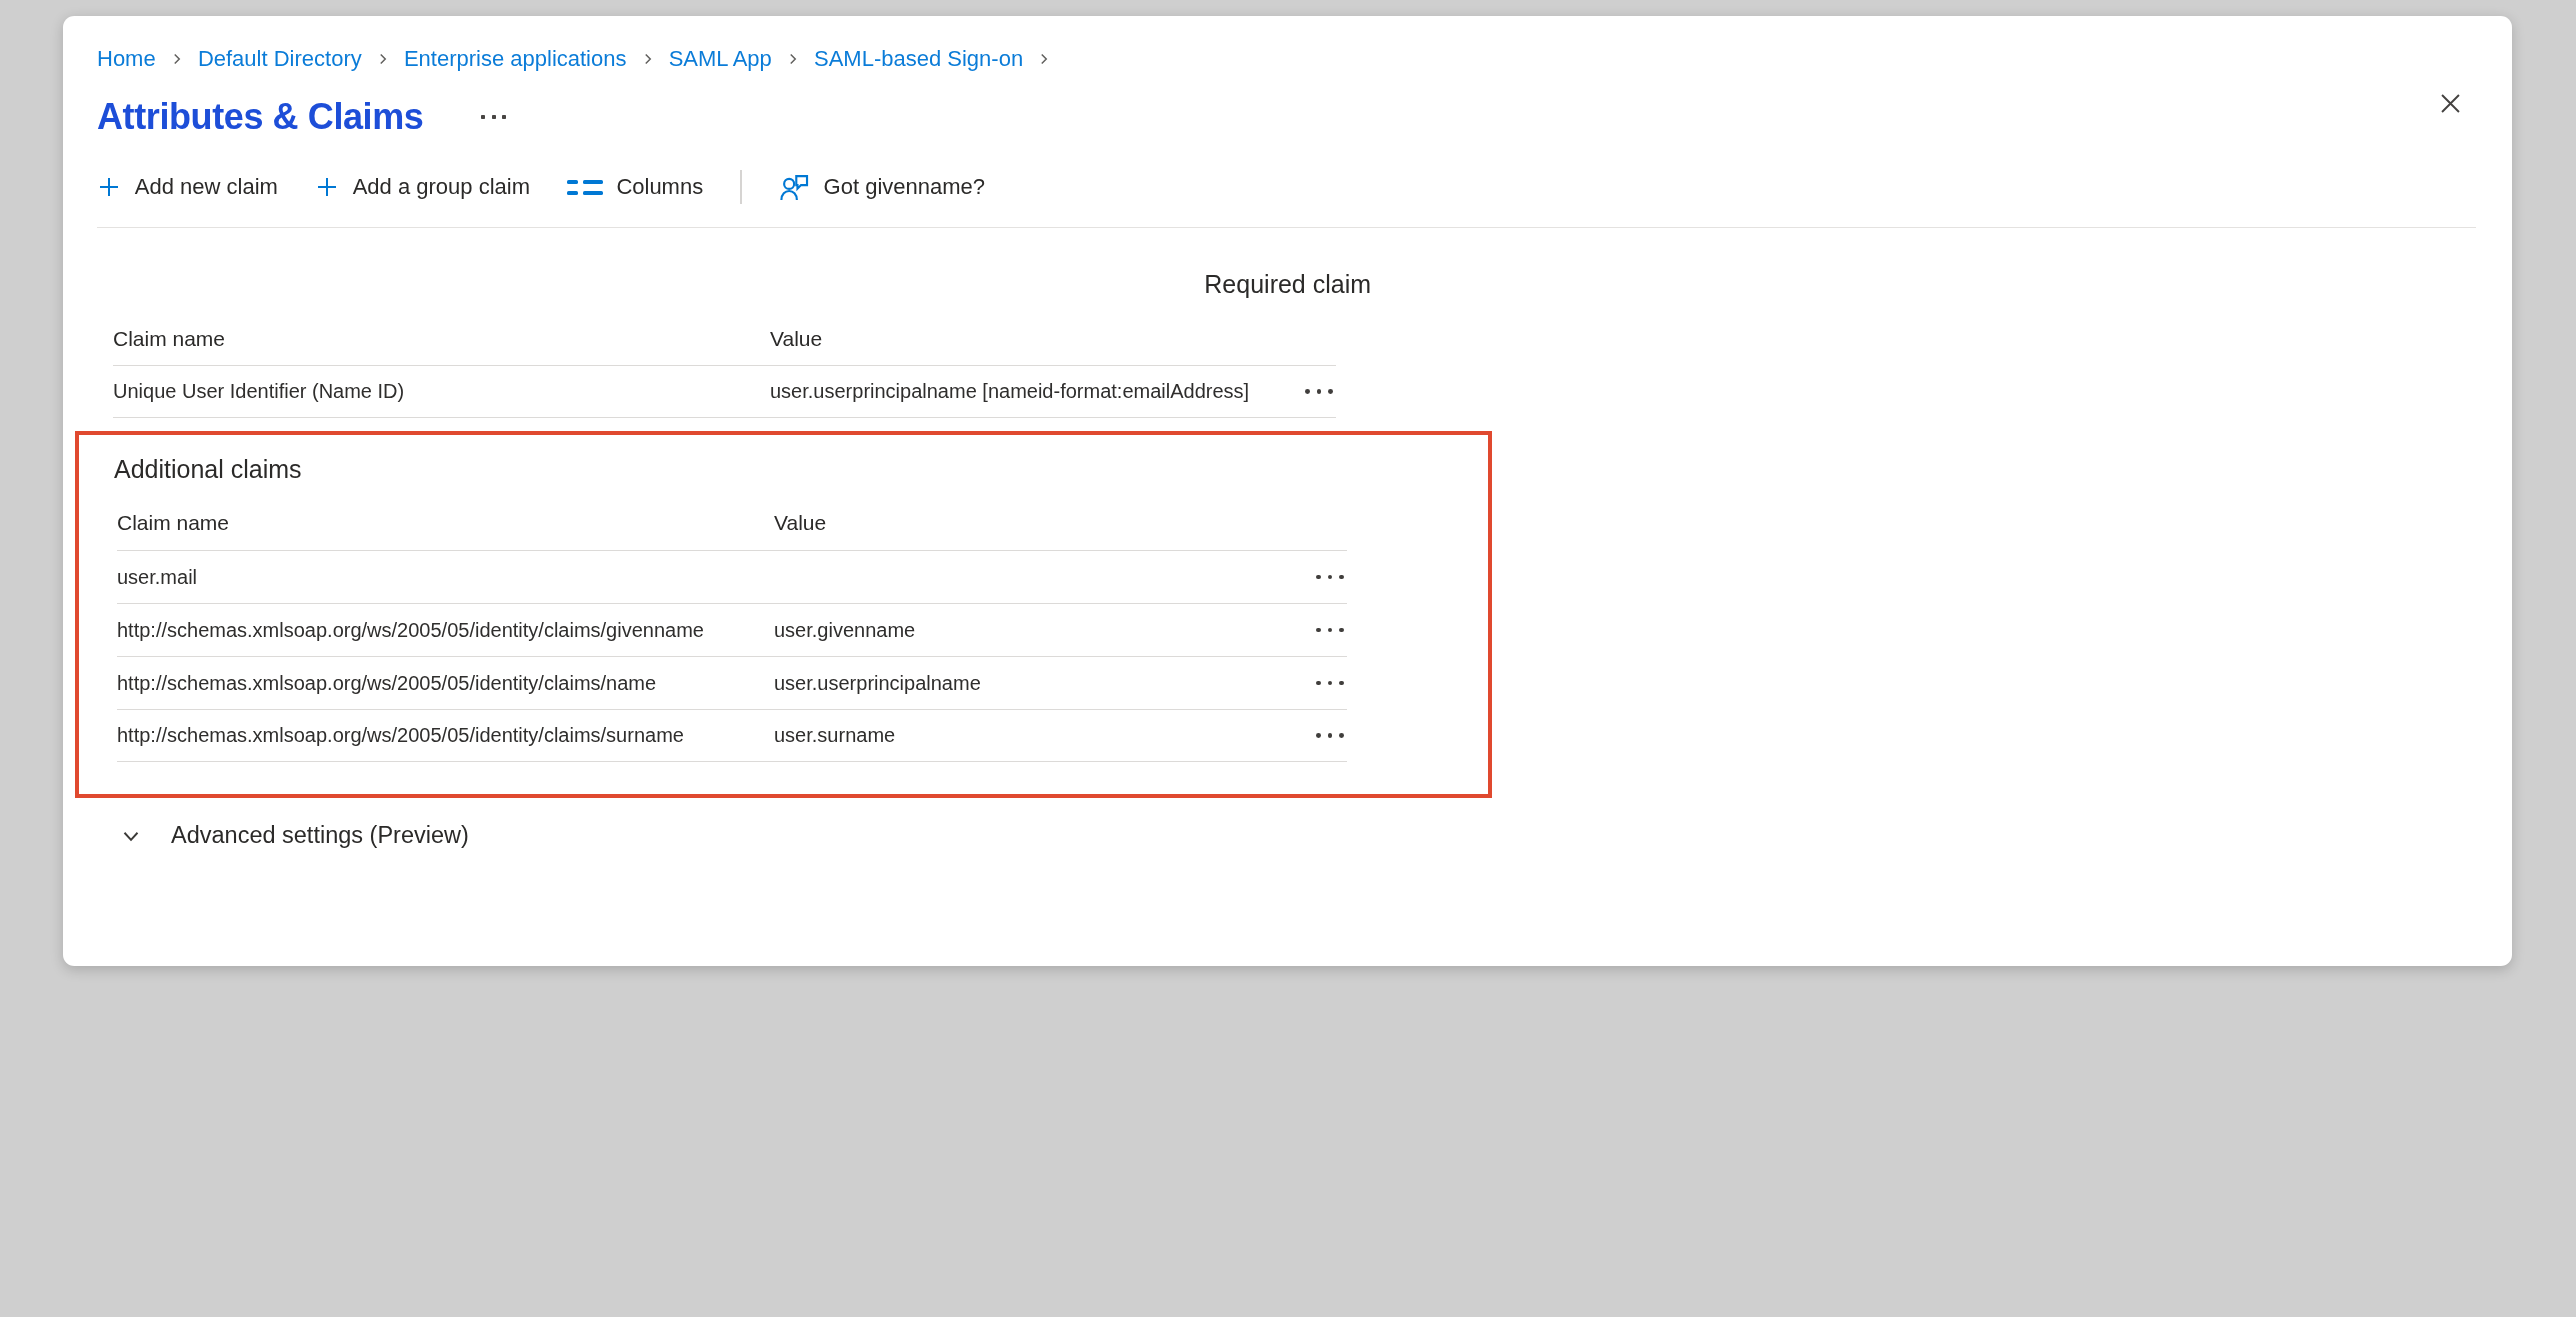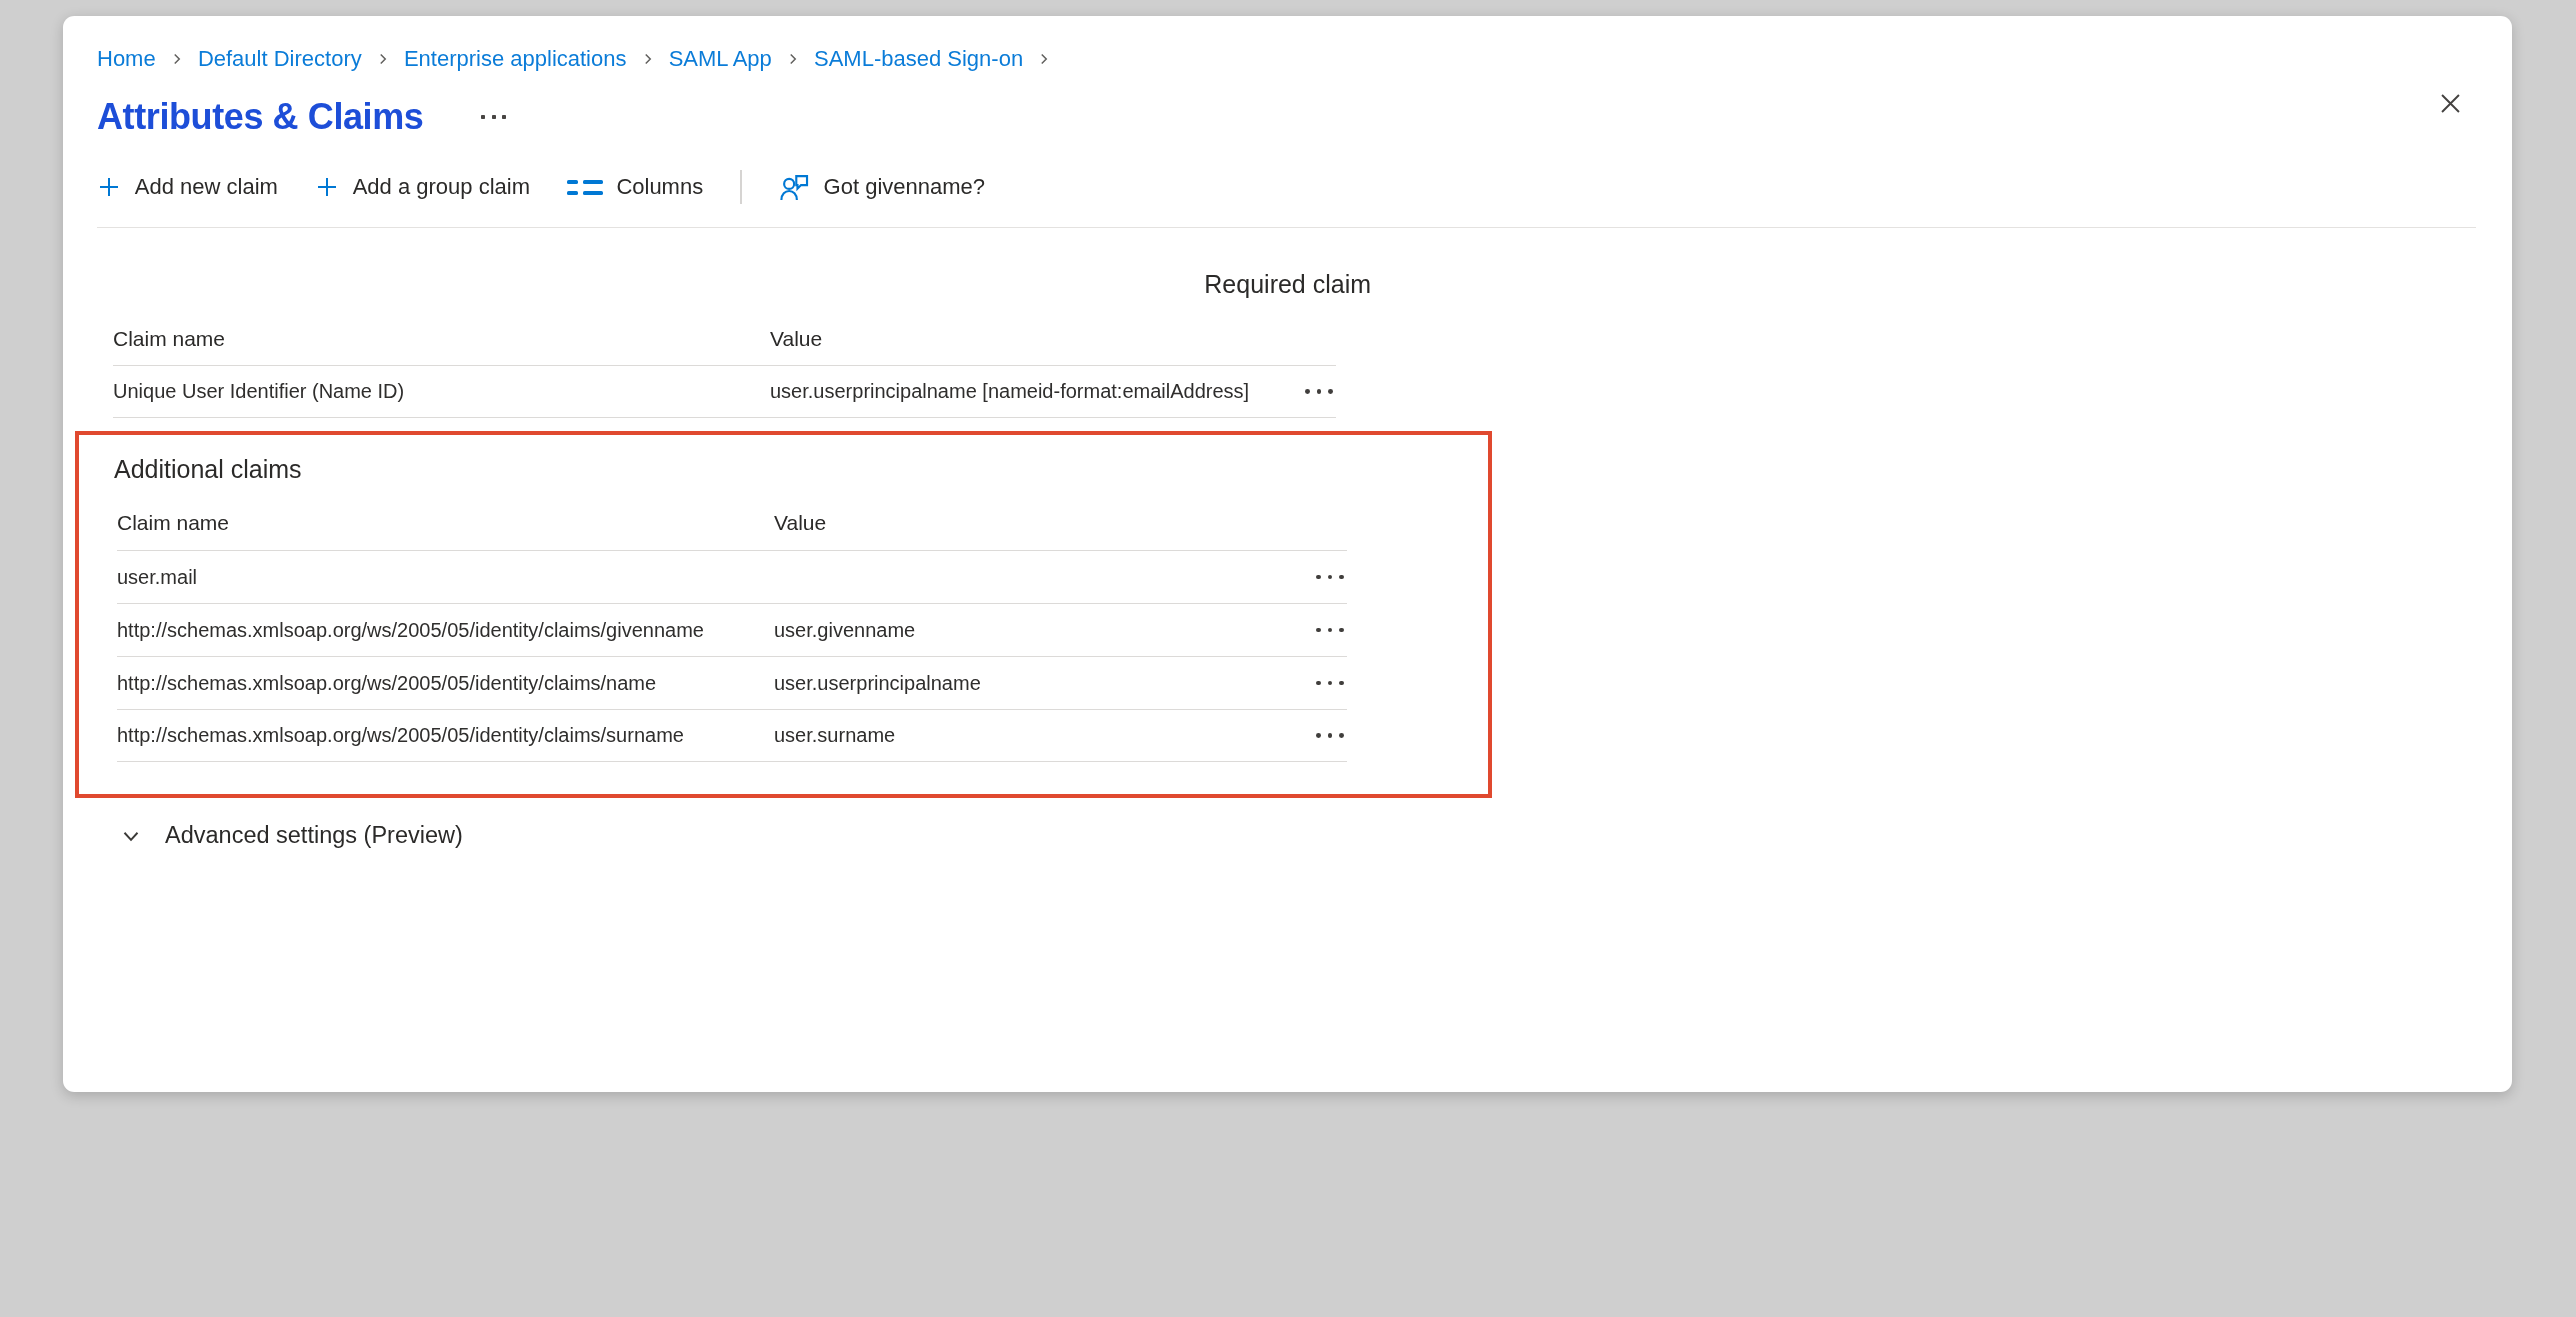--- a/index.html
+++ b/index.html
@@ -6,21 +6,21 @@
   html, body {
     width: 2576px; height: 1317px;
     background: #cfcfcf;
     overflow: hidden;
     font-family: "Liberation Sans", sans-serif;
     color: #2f2e2d;
   }
   .card {
     position: absolute;
     left: 63px; top: 16px;
-    width: 2449px; height: 1076px;
+    width: 2449px; height: 950px;
     background: #ffffff;
     border-radius: 11.3px;
     box-shadow: 0 3.2px 13px rgba(0,0,0,0.18);
   }
   .card-content { padding: 24px 36px 0 34px; position: relative; height: 100%; }
 
   
   .breadcrumb {
     display: flex; align-items: center; gap: 10.5px;
     font-size: 22px; line-height: 27.5px;
@@ -97,21 +97,21 @@
     margin-top: 13px;
     margin-left: -22px; 
     width: 1417px;
     border: 4px solid #e0492f;
     padding: 19.4px 0 32px 22px;
   }
   .highlight-box .section-title { margin-left: 13px; }
 
   
   .advanced-toggle {
-    display: inline-flex; align-items: center; gap: 21px;
+    display: inline-flex; align-items: center; gap: 27px;
     background: none; border: none; cursor: pointer;
     font-family: "Liberation Sans", sans-serif;
     font-size: 23.5px; color: #2b2a29;
     margin-top: 24px; margin-left: 21px;
   }
   svg { display: block; }
 </style>
 <title>Attributes &amp; Claims</title></head>
 <body>
 

